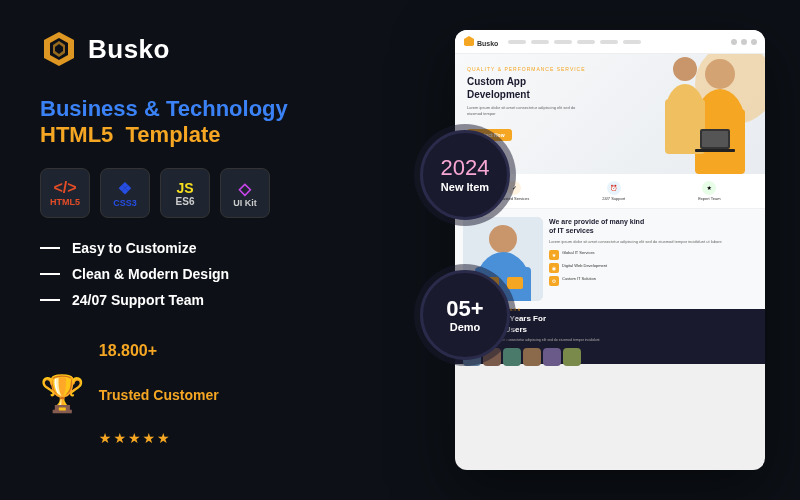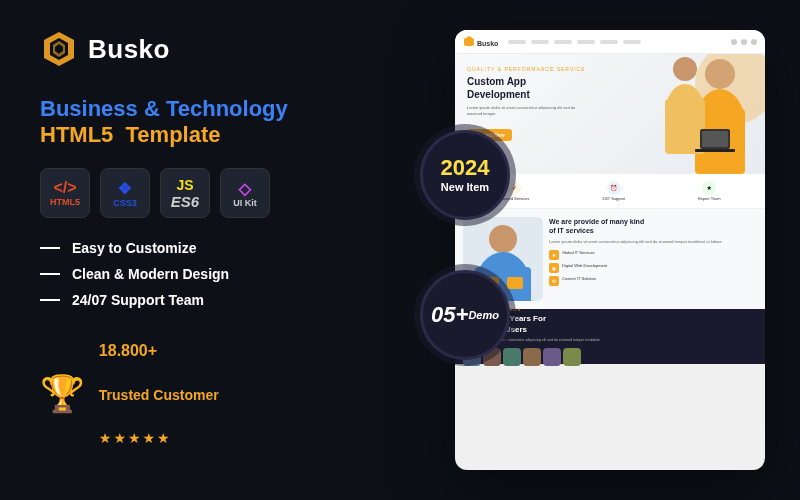--- a/index.html
+++ b/index.html
@@ -172,51 +172,50 @@
       width: 90px;
       height: 90px;
       border-radius: 50%;
       background: #1a1a2e;
       border: 3px solid #2a2a4a;
       box-shadow: 0 0 0 6px rgba(26,26,46,0.5);
     }
 
     .new-item-badge .year {
       font-size: 22px;
-      font-weight: 700;
-      color: #fde047;
+      font-weight: 400;
+      color: #f9a8d4;
       line-height: 1.1;
     }
 
     .new-item-badge .label {
       font-size: 11px;
       font-weight: 600;
       color: #ffffff;
       text-align: center;
       line-height: 1.2;
     }
 
     
     .demo-badge {
       position: absolute;
       left: -10px;
       top: 50%;
       transform: translateY(20px);
       z-index: 10;
       display: flex;
-      flex-direction: row;
+      flex-direction: column;
       align-items: center;
       justify-content: center;
       width: 90px;
       height: 90px;
       border-radius: 50%;
       background: #1a1a2e;
       border: 3px solid #2a2a4a;
       box-shadow: 0 0 0 6px rgba(26,26,46,0.5);
-      font-style: italic;
     }
 
     .demo-badge .count {
       font-size: 22px;
       font-weight: 800;
       color: #ffffff;
       line-height: 1.1;
     }
 
     .demo-badge .label {
@@ -519,21 +518,21 @@
     <div class="badge html">
       <span style="font-size:16px;">&lt;/&gt;</span>
       <span style="font-size:9px;">HTML5</span>
     </div>
     <div class="badge css">
       <span style="font-size:16px; color:#264de4;">❖</span>
       <span style="font-size:9px;">CSS3</span>
     </div>
     <div class="badge js">
       <span style="font-size:14px; font-weight:900; color:#f7df1e;">JS</span>
-      <span style="font-size:15px; color:#ccc;font-style:italic;">ES6</span>
+      <span style="font-size:10px; color:#ccc;">ES6</span>
     </div>
     <div class="badge box">
       <span style="font-size:16px; color:#cc44ee;">◇</span>
       <span style="font-size:9px; color:#ccc;">UI Kit</span>
     </div>
   </div>
 
   <div class="features">
     <div class="feature-item">
       <div class="feature-dash"></div>

